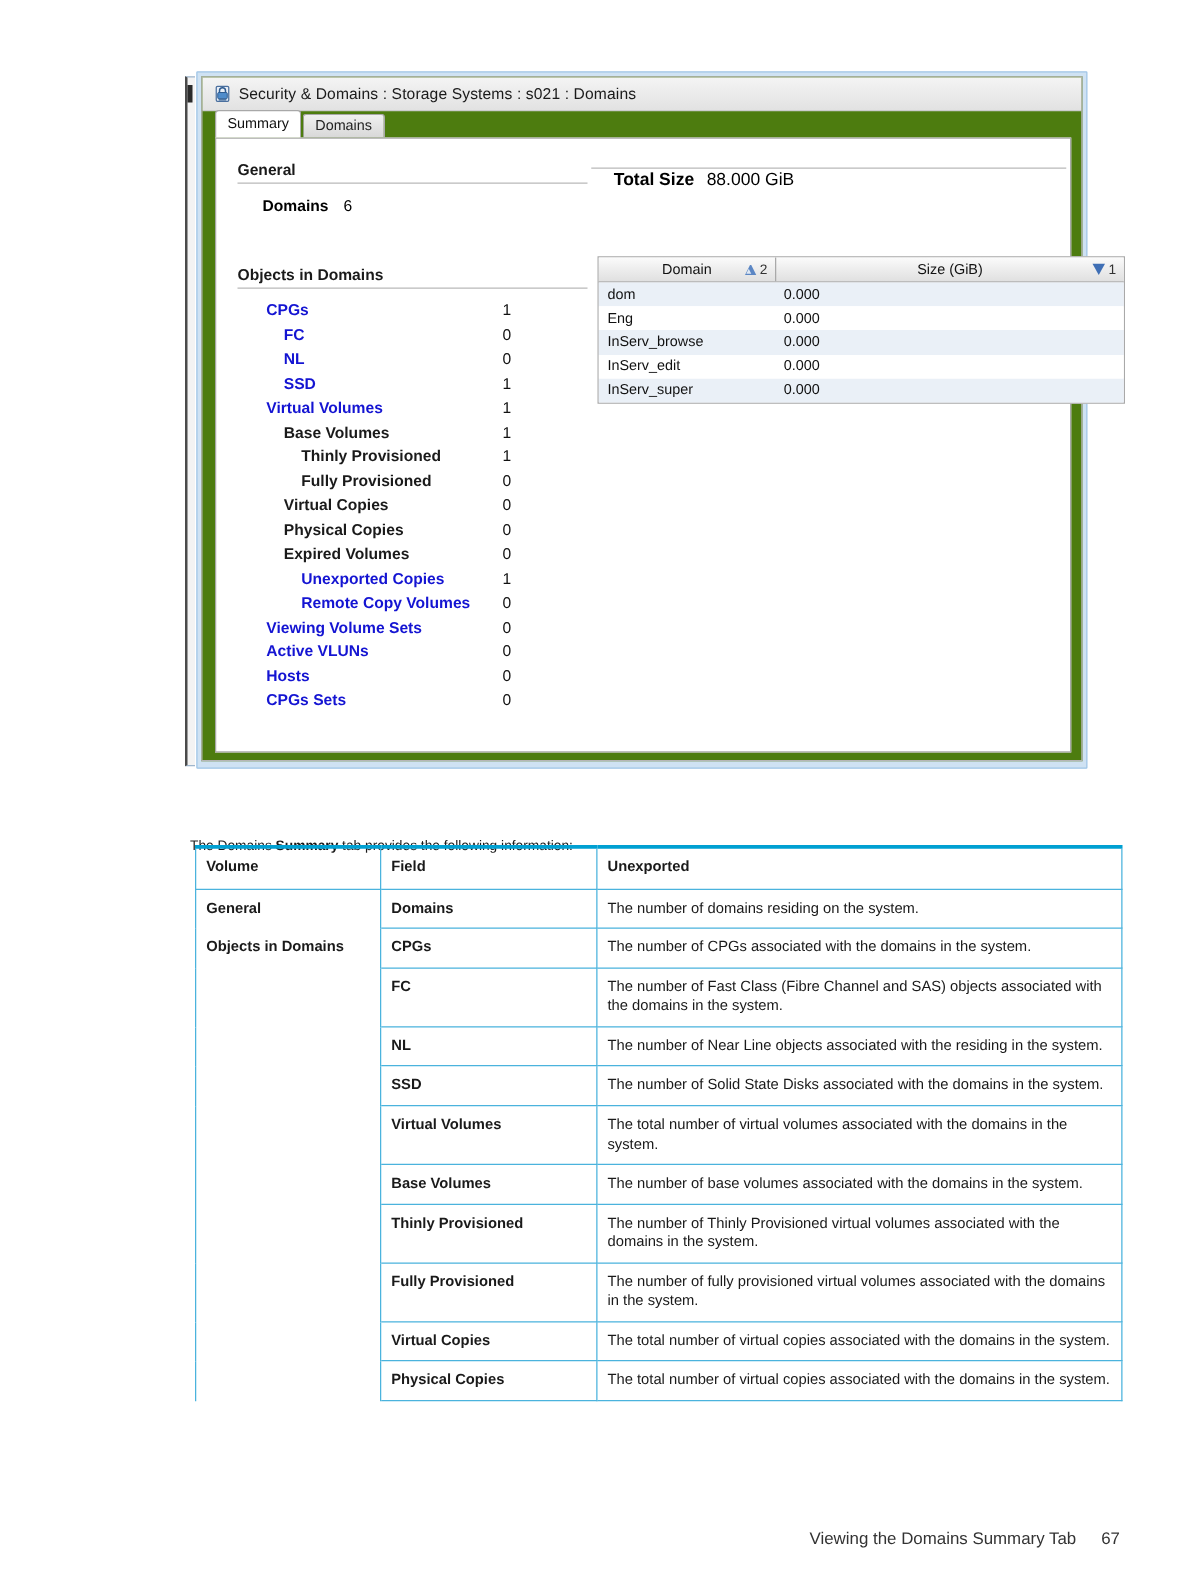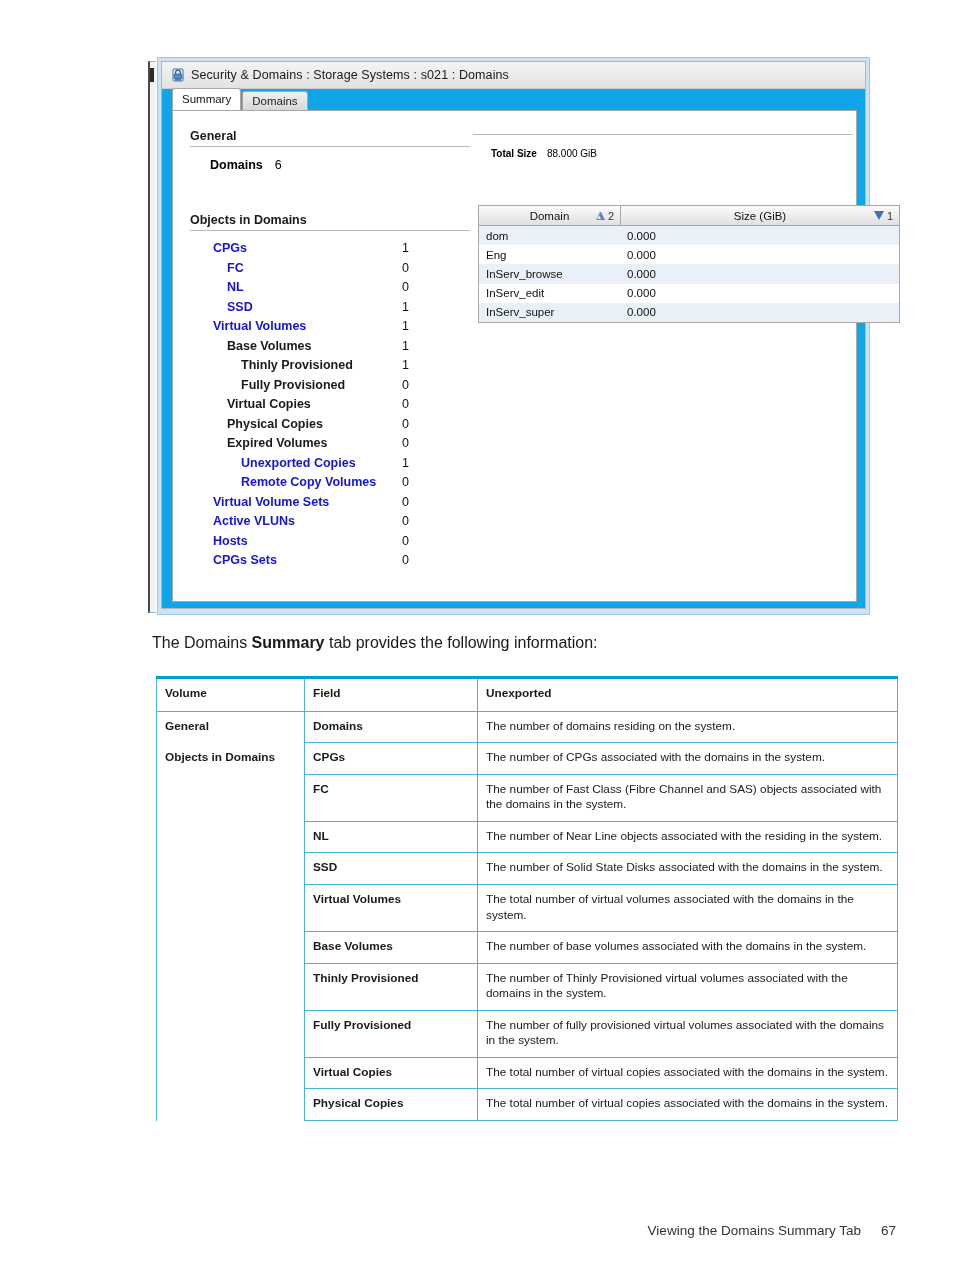--- a/index.html
+++ b/index.html
@@ -56,21 +56,21 @@
     border: 1px solid #9ec4e6;
     box-sizing: border-box;
     border-radius: 1px;
   }
   .win-inner {
     position: absolute;
     left: 3px;
     top: 3px;
     right: 3px;
     bottom: 5px;
-    background: #0ea5e9;
+    background: #4d7c0f;
     border: 1px solid #b6b6b6;
     box-sizing: border-box;
   }
   .titlebar {
     position: absolute;
     left: 0; top: 0; right: 0;
     height: 27px;
     background: linear-gradient(to bottom, #f4f4f4 0%, #ebebeb 50%, #e2e2e2 100%);
     display: flex;
     align-items: center;
@@ -184,21 +184,21 @@
     font-weight: normal;
     color: #111;
   }
   .lvl0 { padding-left: 23px; }
   .lvl1 { padding-left: 37px; }
   .lvl2 { padding-left: 51px; }
   .link { color: #1414d2; }
   .plain { color: #1a1a1a; }
 
   
-  .cap-kv { margin-top: 13px; padding-left: 18px; font-size: 10px;}
+  .cap-kv { padding-left: 18px; font-size: 14px;}
   .cap-kv .k { font-weight: bold; }
   .cap-kv .v { margin-left: 10px; }
 
   .grid {
     position: absolute;
     left: 5px;
     top: 74px;
     width: 422px;
     border: 1px solid #a9a9a9;
     box-sizing: border-box;
@@ -281,22 +281,22 @@
     position: absolute;
     top: 50%;
     transform: translateY(-50%);
     white-space: nowrap;
   }
 
   
   .para {
     position: absolute;
     left: 152px;
-    top: 618px;
-    font-size: 16px;
+    top: 660px;
+    font-size: 11px;
     color: #1a1a1a;
     font-family: "Liberation Sans", sans-serif;
   }
   .para b { font-weight: bold; }
 
   #doctable {
     position: absolute;
     left: 156px;
     top: 676px;
     width: 742px;
@@ -425,21 +425,21 @@
               </div>
               <div class="objrow">
                 <span class="lbl lvl2 link">Unexported Copies</span>
                 <span class="cnt">1</span>
               </div>
               <div class="objrow">
                 <span class="lbl lvl2 link">Remote Copy Volumes</span>
                 <span class="cnt">0</span>
               </div>
               <div class="objrow">
-                <span class="lbl lvl0 link">Virtual Volume Sets</span>
+                <span class="lbl lvl0 link">Viewing Volume Sets</span>
                 <span class="cnt">0</span>
               </div>
               <div class="objrow">
                 <span class="lbl lvl0 link">Active VLUNs</span>
                 <span class="cnt">0</span>
               </div>
               <div class="objrow">
                 <span class="lbl lvl0 link">Hosts</span>
                 <span class="cnt">0</span>
               </div>

